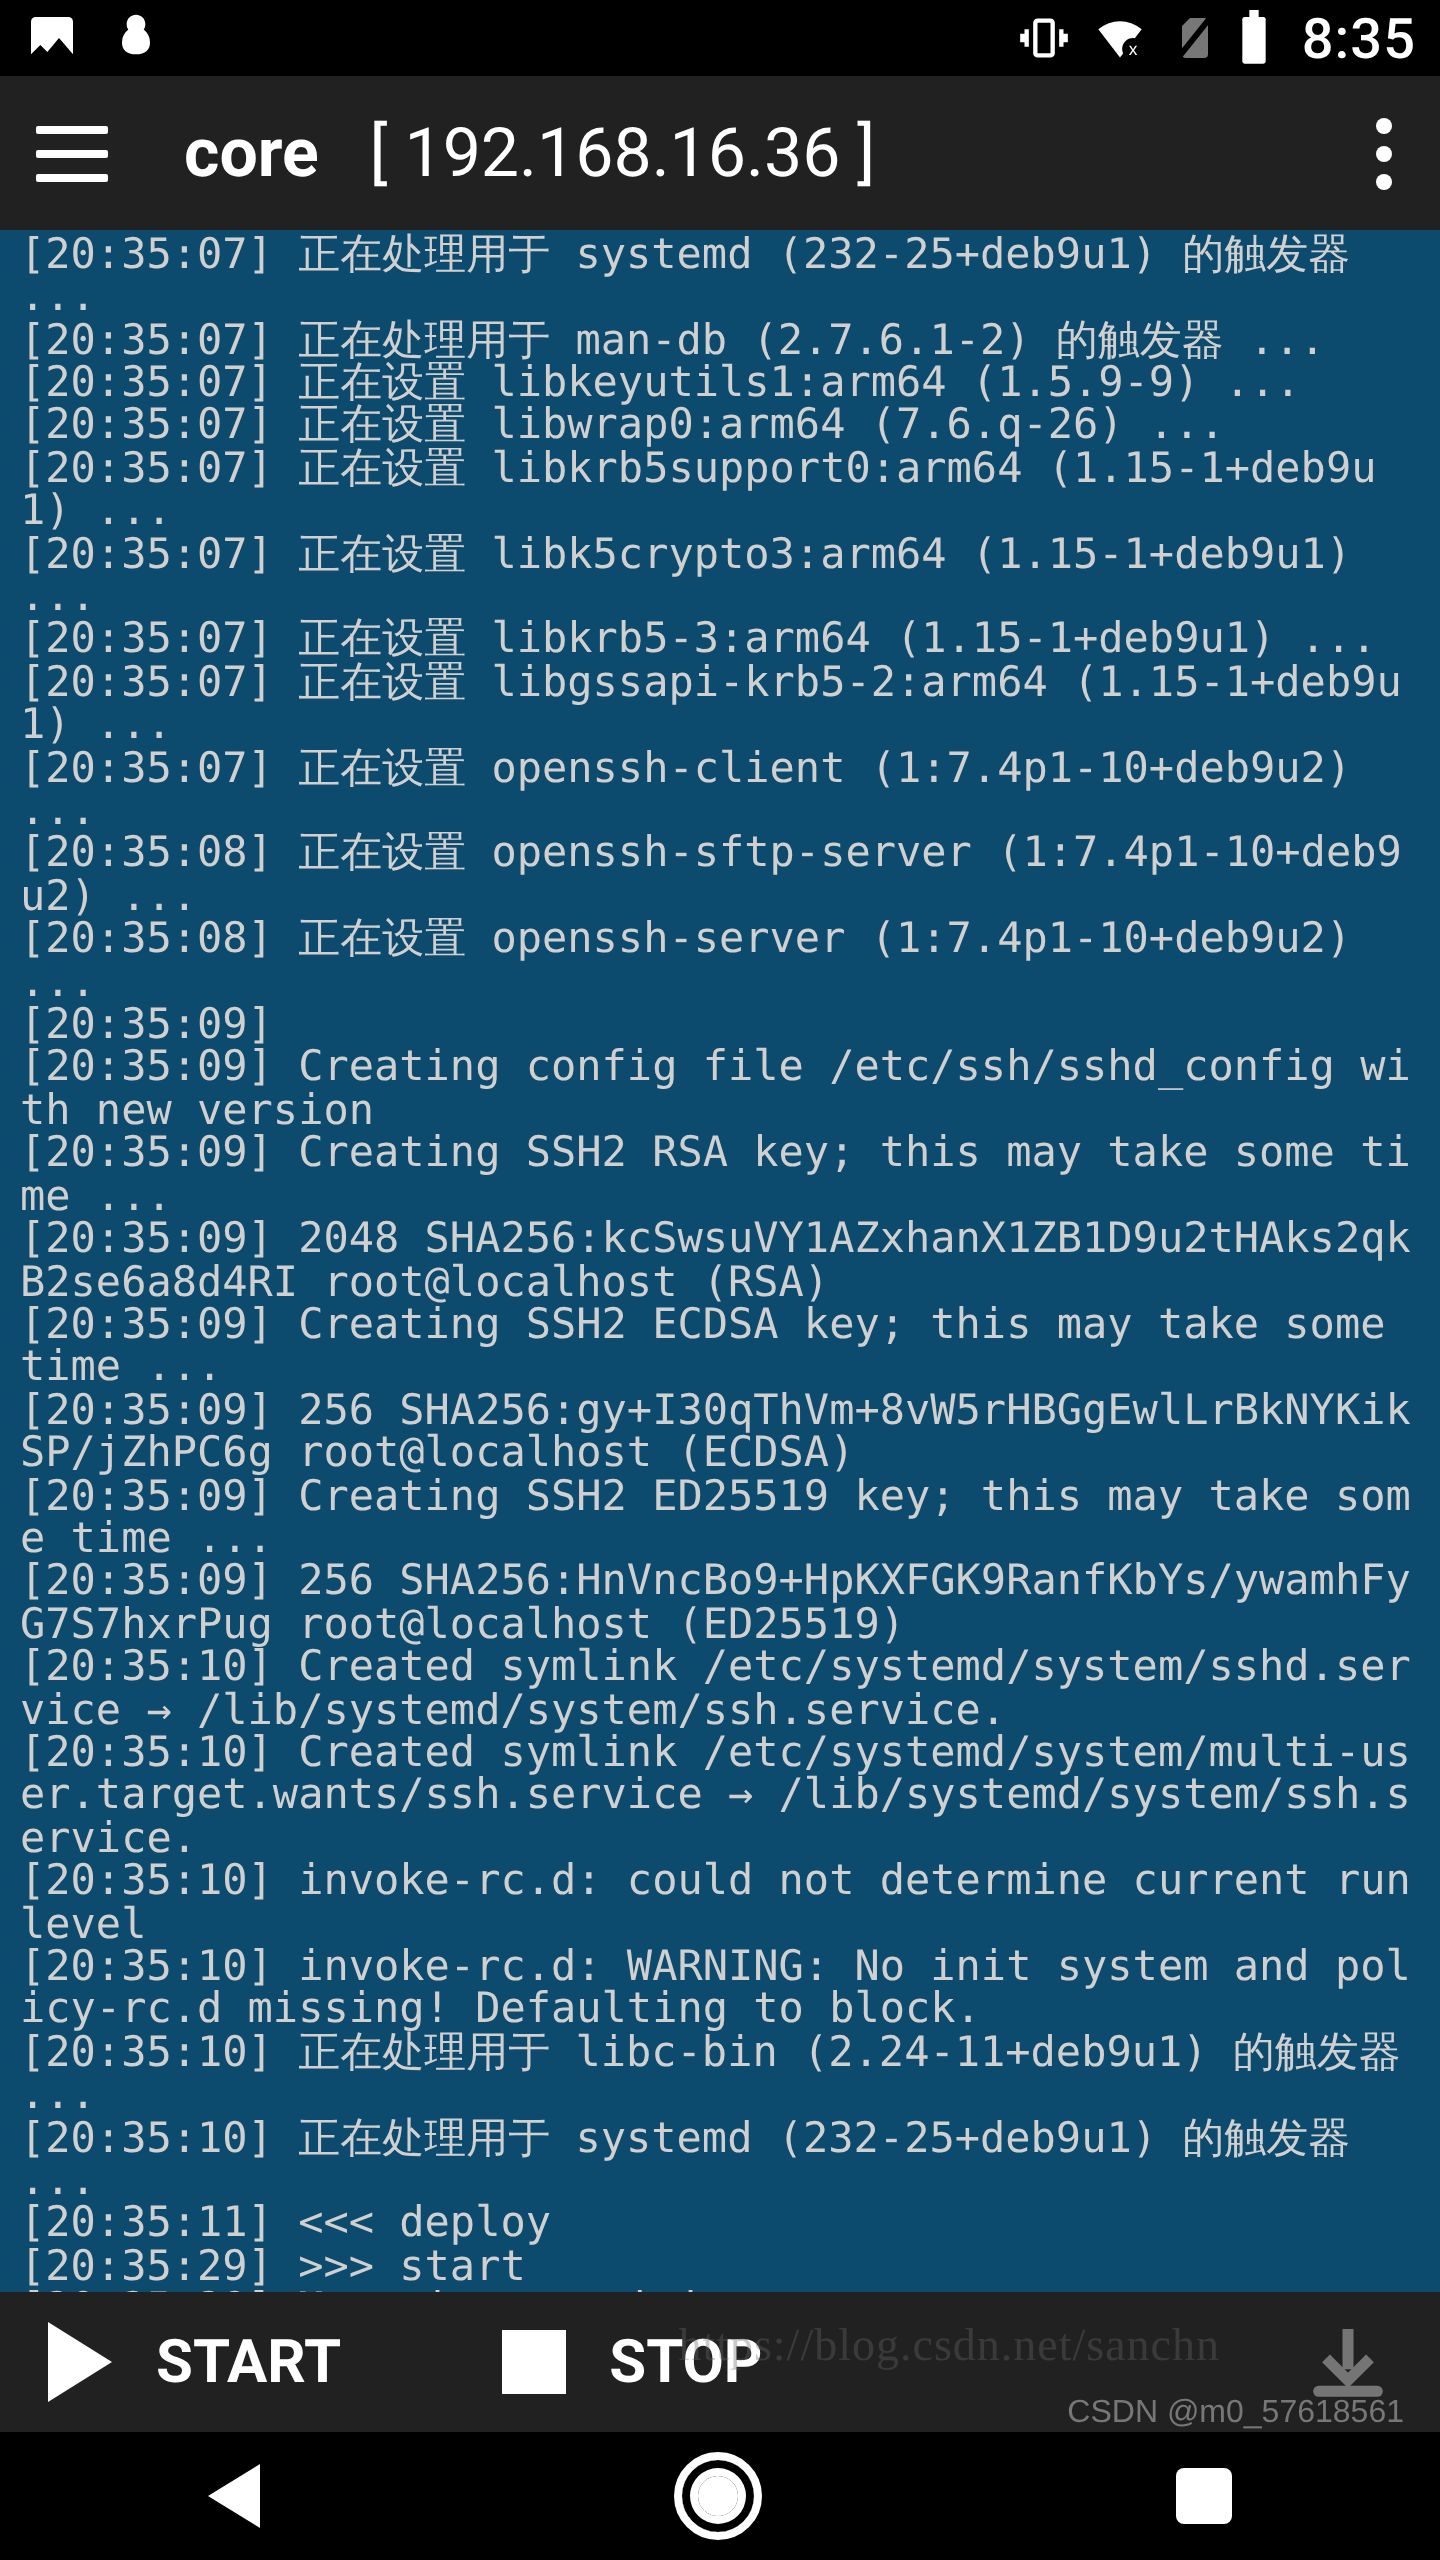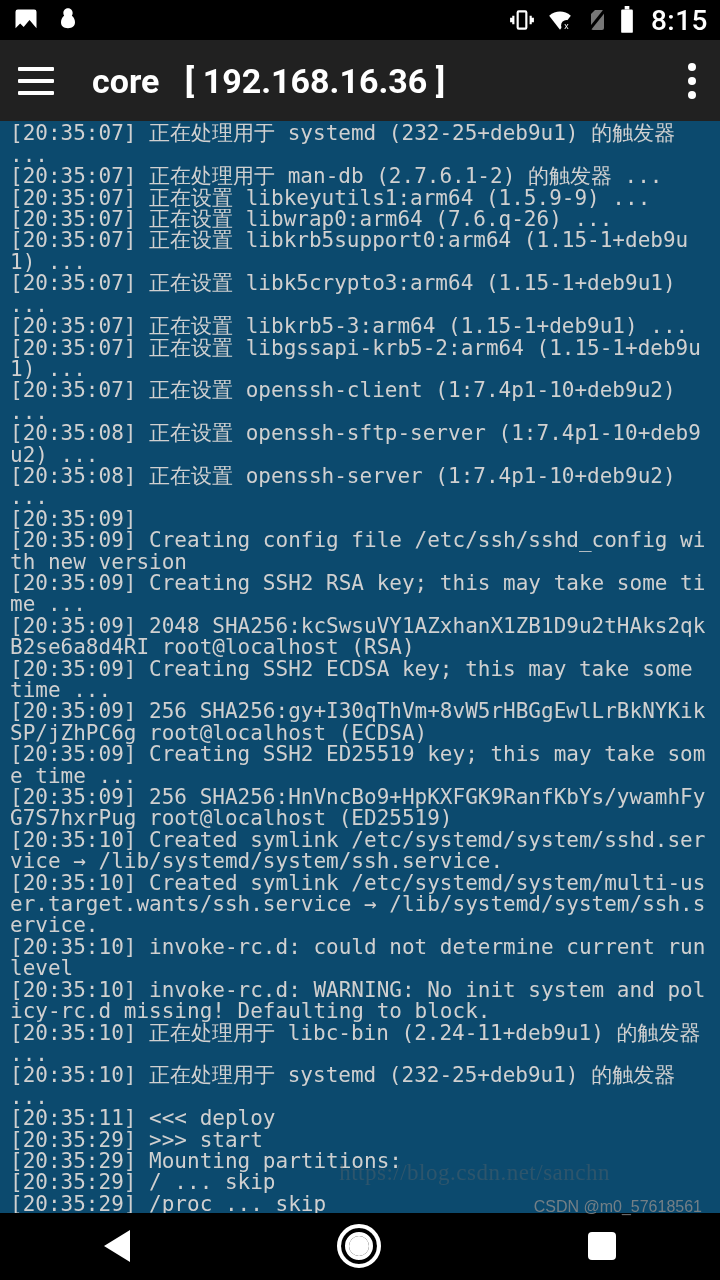--- a/index.html
+++ b/index.html
@@ -31,21 +31,21 @@
   .toolbar {
     height: 96px;
     background: #212121;
     display: flex; align-items: center;
     padding: 0 18px;
   }
   .hamburger { width: 36px; height: 28px; display: flex; flex-direction: column; justify-content: space-between; }
   .hamburger span { height: 4px; width: 100%; background: #fff; border-radius: 1px; }
   .title { font-size: 34px; font-weight: 700; margin-left: 38px; white-space: nowrap; }
   .title .label { font-weight: 700; }
-  .title .ip { font-weight: 700; }
+  .title .ip { font-weight: 400; }
   .overflow { margin-left: auto; display: flex; flex-direction: column; gap: 6px; padding: 6px; }
   .overflow span { width: 8px; height: 8px; background: #fff; border-radius: 50%; }
   
   .terminal {
     flex: 1 1 auto;
     background: #0c4a6e;
     padding: 2px 10px 6px 10px;
     overflow: hidden;
     font-family: "DejaVu Sans Mono", "Liberation Mono", Consolas, monospace;
     font-size: 21px;
@@ -150,21 +150,21 @@
             <path d="M17 2H10L6 6v14a2 2 0 0 0 2 2h9a2 2 0 0 0 2-2V4a2 2 0 0 0-2-2z"></path>
             <line x1="4" y1="22" x2="20" y2="2" stroke="#000" stroke-width="3"></line>
           </svg>
       </span>
       <span class="ico">
         <svg width="16" height="28" viewBox="0 0 12 24" fill="#fff">
             <rect x="1" y="3" width="10" height="20" rx="1"></rect>
             <rect x="4" y="0" width="4" height="3"></rect>
           </svg>
       </span>
-      <span class="clock">8:15</span>
+      <span class="clock">8:35</span>
     </div>
   </div>
 
   <div class="toolbar">
     <div class="hamburger">
       <span></span>
         <span></span>
         <span></span>
     </div>
     <div class="title">
@@ -212,20 +212,37 @@
 [20:35:29] /sys ... skip
 [20:35:29] /sys/fs/selinux ... skip
 [20:35:29] /dev ... skip
 [20:35:29] /dev/pts ... skip
 [20:35:29] /dev/shm ... done
 [20:35:30] :: Configuring core/mnt ...
 [20:35:30] :: Configuring core/net ...
 [20:35:30] :: Starting extra/ssh ... done
 [20:35:30] &lt;&lt;&lt; start</div>
 
+  <div class="action-bar">
+    <div class="action action-start">
+      <div class="tri-play"></div>
+      <span>START</span>
+    </div>
+    <div class="action action-stop">
+      <div class="sq-stop"></div>
+      <span>STOP</span>
+    </div>
+    <div class="action action-dl">
+      <svg width="44" height="44" viewBox="0 0 24 24">
+        <path d="M12 3v11" stroke="#bbb" stroke-width="3" fill="none"></path>
+        <path d="M6 11l6 6 6-6" stroke="#bbb" stroke-width="3" fill="none"></path>
+        <path d="M4 20h16" stroke="#bbb" stroke-width="3" stroke-linecap="round"></path>
+      </svg>
+    </div>
+  </div>
 
   <div class="nav-bar">
     <div class="nav-back"></div>
     <div class="nav-home"></div>
     <div class="nav-recent"></div>
   </div>
 
   <div class="watermark2">https://blog.csdn.net/sanchn</div>
   <div class="watermark">CSDN @m0_57618561</div>
 </div>

